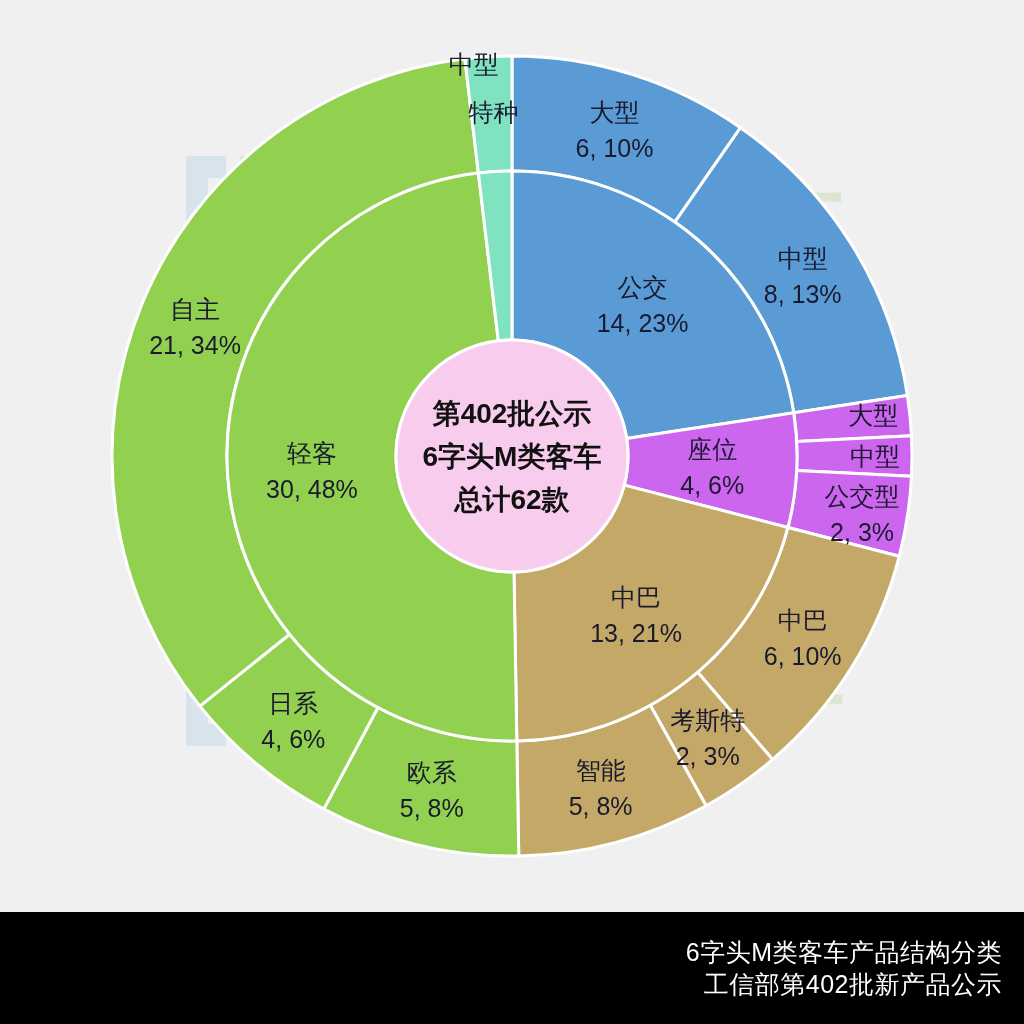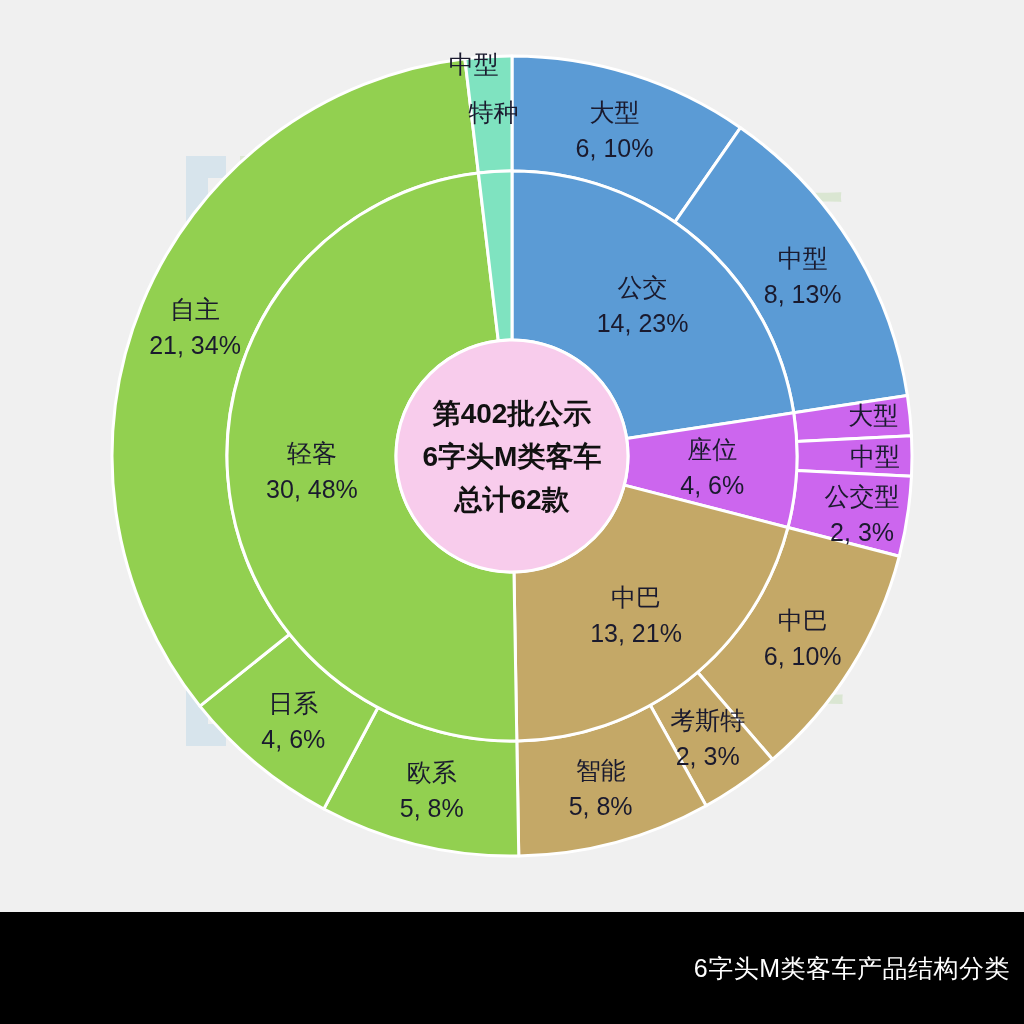--- a/index.html
+++ b/index.html
@@ -11,21 +11,21 @@
   }
   #chart-area{
     position:absolute;left:0;top:0;width:1024px;height:912px;
     background:#f0f0f0;
   }
   #caption-bar{
     position:absolute;left:0;top:912px;width:1024px;height:112px;
     background:#000;color:#fff;
     display:flex;flex-direction:column;
     align-items:flex-end;justify-content:center;
-    padding-right:14px;box-sizing:border-box;
+    padding-right:22px;box-sizing:border-box;
   }
   #caption-bar .cap-line{
     font-size:25px;line-height:1.3;letter-spacing:0.5px;font-weight:400;
   }
   svg{display:block;}
   .seg-label{
     font-family:"Liberation Sans","DejaVu Sans",sans-serif;
     fill:#1a1a2e;
     text-anchor:middle;
     dominant-baseline:central;
@@ -137,13 +137,14 @@
         <text x="293.3370253298384" y="738.6147824163058" class="seg-label seg-val">4, 6%</text>
         <text x="195.02501687992066" y="309.25752400996265" class="seg-label seg-name">自主</text>
         <text x="195.02501687992066" y="345.25752400996265" class="seg-label seg-val">21, 34%</text>
         <text x="473.6294636251009" y="63.601914570073575" class="seg-label seg-name">中型</text>
       </g>
   </svg>
 </div>
 
 <div id="caption-bar">
   <div class="cap-line">6字头M类客车产品结构分类</div>
+  <div class="cap-line">工信部第402批新产品公示</div>
 </div>
 
 </body></html>

